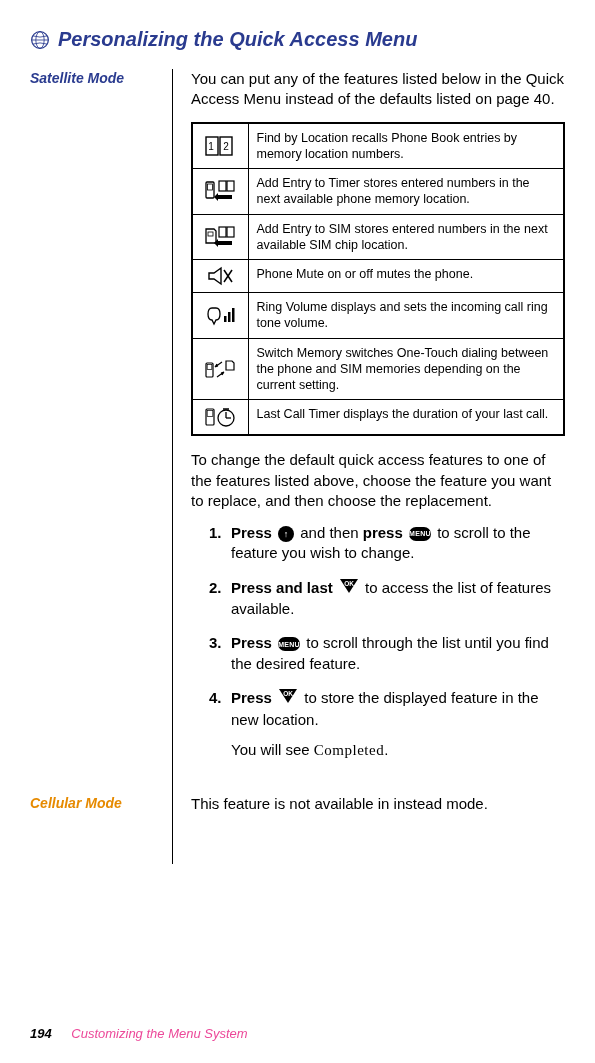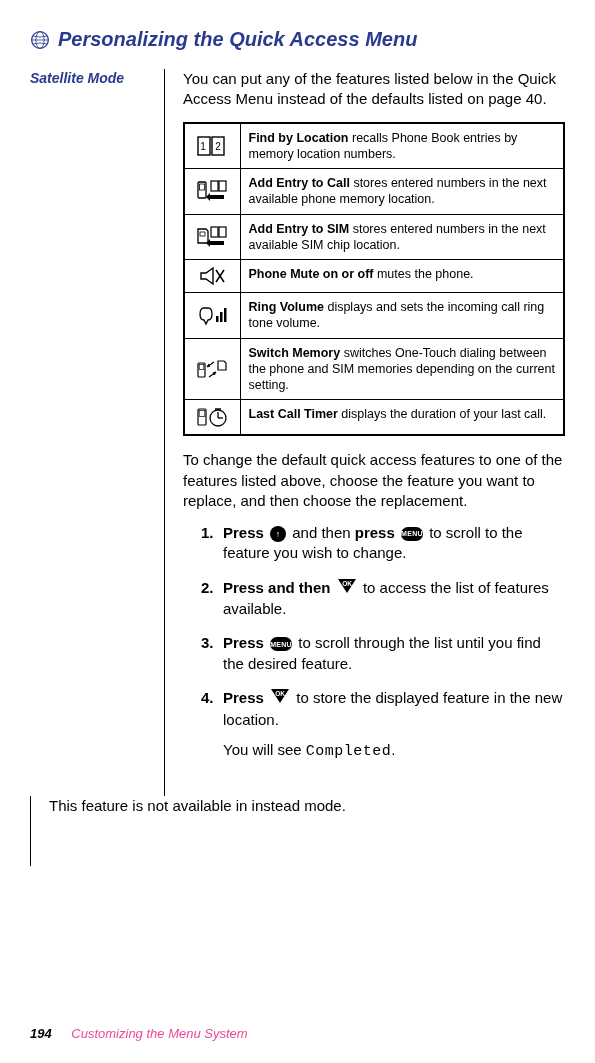--- a/index.html
+++ b/index.html
@@ -25,21 +25,21 @@
       flex-shrink: 0;
     }
     .title {
       font-style: italic;
       font-weight: bold;
       font-size: 20px;
       color: #2a3b8f;
     }
     .content-row {
       display: flex;
-      gap: 8px;
+      gap: 16px;
     }
     .sidebar {
       width: 126px;
       flex-shrink: 0;
       padding-right: 8px;
     }
     .side-label {
       font-weight: bold;
       font-style: italic;
       font-size: 14px;
@@ -74,21 +74,21 @@
     table.features td.icon-cell {
       width: 56px;
       text-align: center;
       vertical-align: middle;
       padding: 6px 4px;
     }
     table.features td.icon-cell svg {
       display: block;
       margin: 0 auto;
     }
-    .feat-bold { font-weight: bold; }
+    .feat-bold { font-weight: normal; }
     ol.steps {
       list-style: none;
       counter-reset: step;
       padding-left: 18px;
     }
     ol.steps > li {
       counter-increment: step;
       position: relative;
       padding-left: 22px;
       margin-bottom: 14px;
@@ -132,21 +132,21 @@
       font-size: 7px;
       font-weight: bold;
       vertical-align: middle;
       letter-spacing: 0.3px;
     }
     .btn-shield {
       display: inline-block;
       vertical-align: middle;
     }
     .completed {
-      font-family: Liberation Mono, monospace;
+      font-family: Liberation Serif, serif;
       letter-spacing: 0.5px;
       margin-top: 20px;
     }
     .footer {
       position: absolute;
       bottom: 22px;
       left: 30px;
       font-size: 13px;
     }
     .footer .pagenum {
@@ -198,21 +198,21 @@
       <tr>
         <td class="icon-cell">
           <svg width="32" height="24" viewBox="0 0 32 24">
             <rect x="2" y="3" width="8" height="16" rx="1" fill="none" stroke="#000" stroke-width="1.3"></rect>
             <rect x="3.5" y="5" width="5" height="6" fill="none" stroke="#000" stroke-width="0.8"></rect>
             <rect x="15" y="2" width="7" height="10" fill="none" stroke="#000" stroke-width="1.2"></rect>
             <rect x="23" y="2" width="7" height="10" fill="none" stroke="#000" stroke-width="1.2"></rect>
             <path d="M28 16 L14 16 L14 14 L10 18 L14 22 L14 20 L28 20 Z" fill="#000"></path>
           </svg>
         </td>
-        <td><span class="feat-bold">Add Entry to Call</span><span> stores entered numbers in the next available phone memory location.</span></td>
+        <td><span class="feat-bold">Add Entry to Timer</span><span> stores entered numbers in the next available phone memory location.</span></td>
       </tr>
       <tr>
         <td class="icon-cell">
           <svg width="32" height="24" viewBox="0 0 32 24">
             <path d="M2 4 L10 4 L12 6 L12 18 L2 18 Z" fill="none" stroke="#000" stroke-width="1.3"></path>
             <rect x="4" y="7" width="5" height="4" fill="none" stroke="#000" stroke-width="0.8"></rect>
             <rect x="15" y="2" width="7" height="10" fill="none" stroke="#000" stroke-width="1.2"></rect>
             <rect x="23" y="2" width="7" height="10" fill="none" stroke="#000" stroke-width="1.2"></rect>
             <path d="M28 16 L14 16 L14 14 L10 18 L14 22 L14 20 L28 20 Z" fill="#000"></path>
           </svg>
@@ -270,21 +270,21 @@
 
     <p class="para">To change the default quick access features to one of the features listed above, choose the feature you want to replace, and then choose the replacement.</p>
 
     <ol class="steps">
       <li>
         <b>Press</b>
         <span class="inline-btn btn-circle">↑</span><span> and then </span><b>press</b>
         <span class="inline-btn btn-rrect">MENU</span><span> to scroll to the feature you wish to change.</span>
       </li>
       <li>
-        <b>Press and then</b>
+        <b>Press and last</b>
         <span class="inline-btn btn-shield">
           <svg width="20" height="16" viewBox="0 0 20 16">
               <path d="M1 1 L19 1 L10 15 Z" fill="#000"></path>
               <text x="10" y="8" fill="#fff" font-size="6.5" text-anchor="middle" font-family="Arial" font-weight="bold">OK</text>
             </svg>
         </span><span> to access the list of features available.</span>
       </li>
       <li>
         <b>Press</b>
         <span class="inline-btn btn-rrect">MENU</span><span> to scroll through the list until you find the desired feature.</span>
@@ -297,20 +297,23 @@
               <text x="10" y="8" fill="#fff" font-size="6.5" text-anchor="middle" font-family="Arial" font-weight="bold">OK</text>
             </svg>
         </span><span> to store the displayed feature in the new location.</span>
         <div class="step-sub"><span>You will see </span><span class="completed">Completed</span><span>.</span></div>
       </li>
     </ol>
   </div>
 </div>
 
 <div class="content-row">
+  <div class="sidebar">
+    <div class="side-label side-cell">Cellular Mode</div>
+  </div>
   <div class="main">
     <p class="para" style="margin-bottom:30px;">This feature is not available in instead mode.</p>
   </div>
 </div>
 
 <div class="footer">
   <span class="pagenum">194</span>
   <span class="section">Customizing the Menu System</span>
 </div>
 

